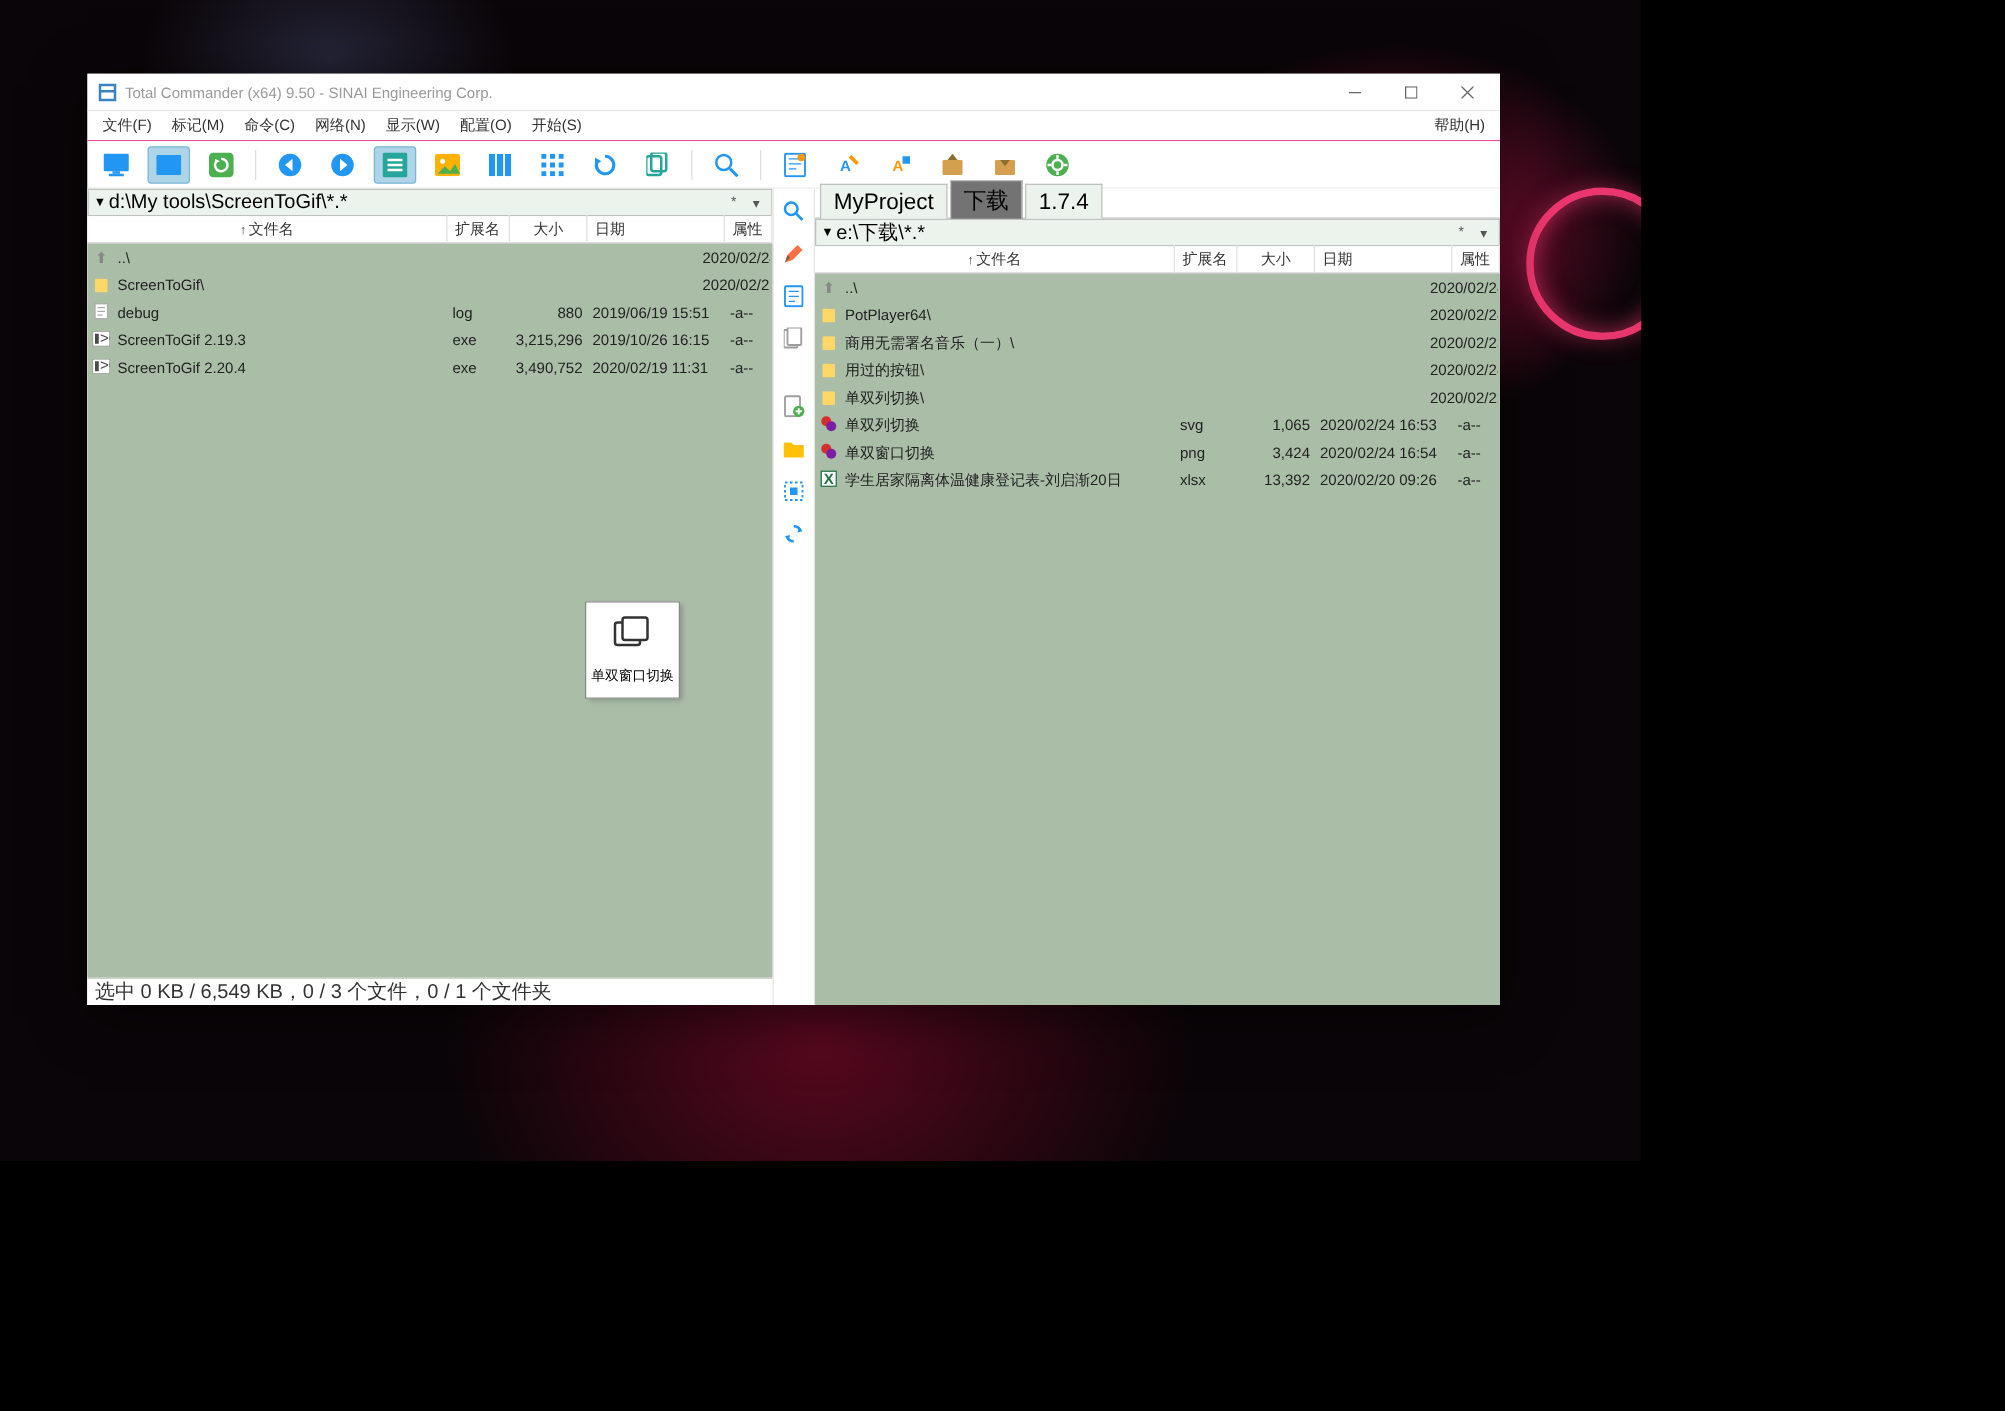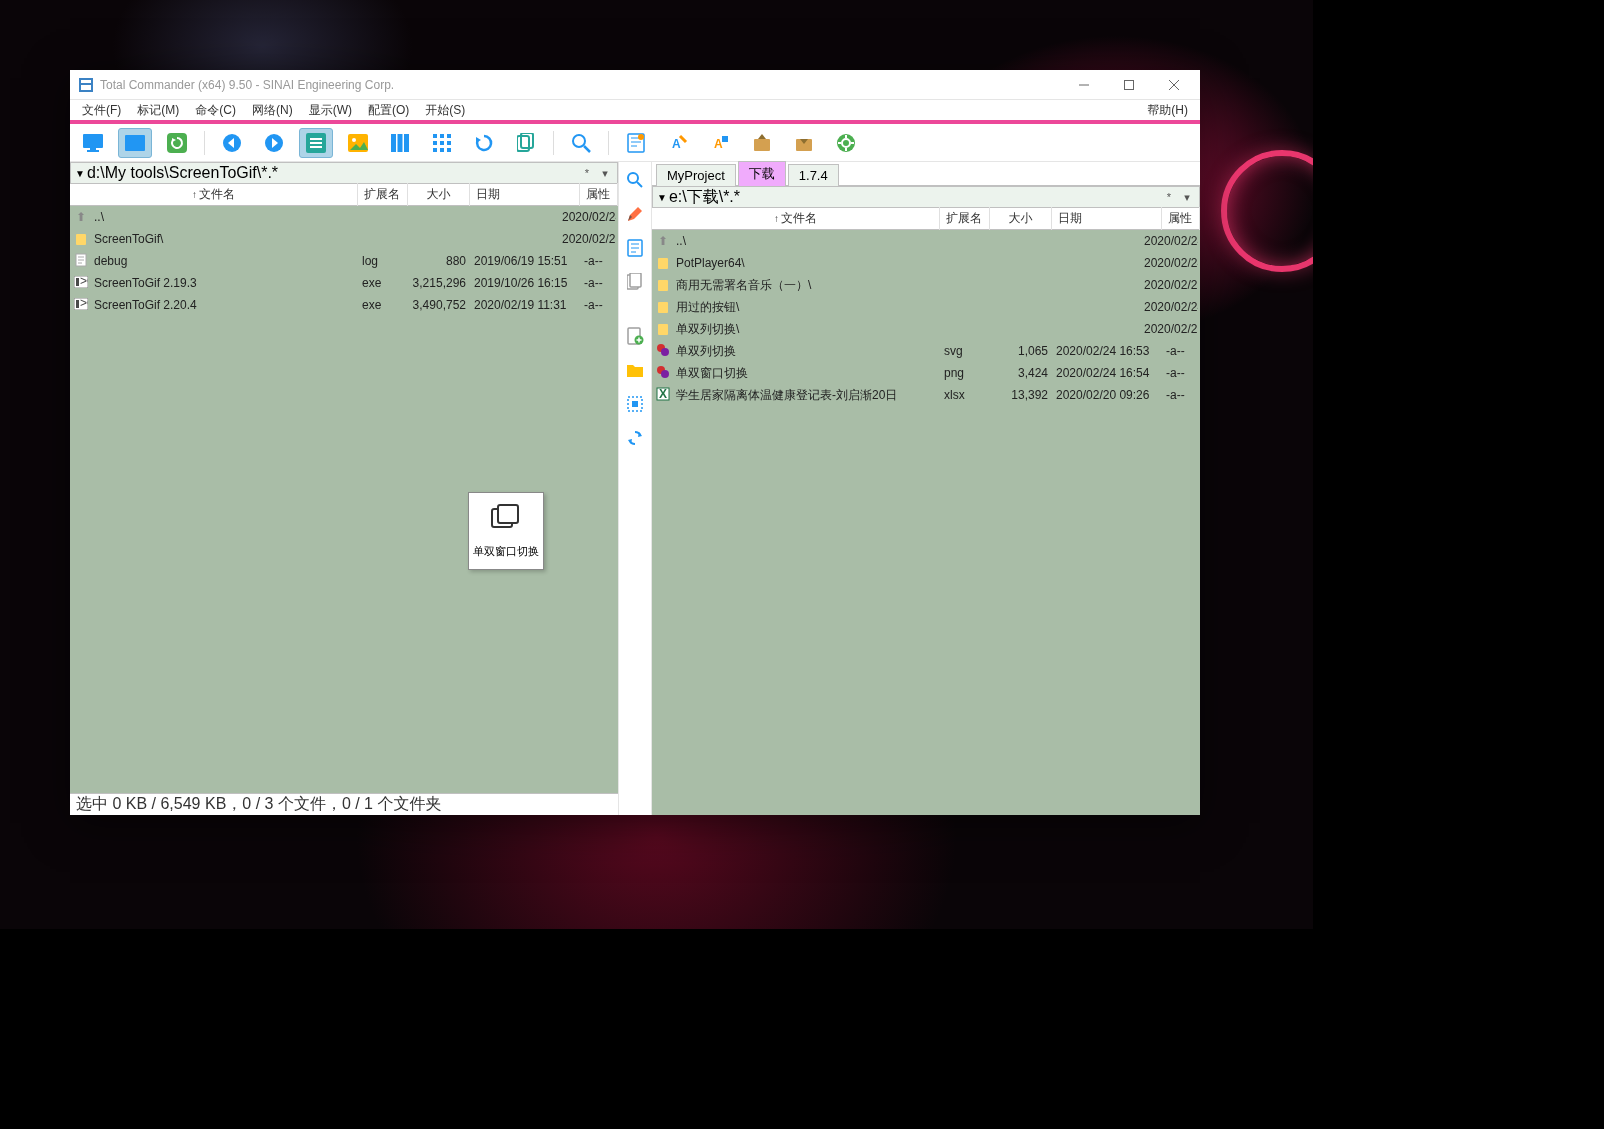--- a/index.html
+++ b/index.html
@@ -3,31 +3,31 @@
 <meta charset="utf-8">
 <style>
 * { margin: 0; padding: 0; box-sizing: border-box; font-family: "Microsoft YaHei", Arial, sans-serif; font-size: 12px; }
 body { background: #000; width: 1313px; height: 929px; position: relative; overflow: hidden; }
 
 
 .bg { position: absolute; inset: 0; background: radial-gradient(ellipse 400px 300px at 85% 20%, rgba(200,20,80,0.8), transparent 50%), radial-gradient(ellipse 500px 400px at 50% 90%, rgba(120,10,40,0.7), transparent 60%), radial-gradient(ellipse 300px 200px at 20% 5%, rgba(40,40,60,0.9), transparent 50%), #0a0508; }
 .bg::before { content: ""; position: absolute; right: -30px; top: 150px; width: 110px; height: 110px; border-radius: 50%; border: 6px solid rgba(255,60,120,0.9); box-shadow: inset 0 0 20px rgba(255,60,120,0.6), 0 0 20px rgba(255,60,120,0.4); }
 
 
-.window { position: absolute; left: 70px; top: 70px; width: 1130px; height: 745px; background: #fff; box-shadow: 0 8px 40px rgba(0,0,0,0.5); display: flex; flex-direction: column; }
+.window { position: absolute; left: 70px; top: 59px; width: 1130px; height: 745px; background: #fff; box-shadow: 0 8px 40px rgba(0,0,0,0.5); display: flex; flex-direction: column; }
 
 
 .titlebar { height: 30px; background: #fff; display: flex; align-items: center; padding: 0 4px 0 8px; border-bottom: 1px solid #e5e5e5; }
 .titlebar-icon { width: 16px; height: 16px; margin-right: 6px; display: inline-flex; align-items: center; justify-content: center; }
 .titlebar-text { flex: 1; color: #999; font-size: 12px; }
 .win-controls { display: flex; }
 .win-btn { width: 45px; height: 29px; display: flex; align-items: center; justify-content: center; color: #888; cursor: pointer; }
 
 
-.menubar { height: 24px; background: #fff; display: flex; align-items: center; padding: 0 4px; border-bottom: 4px solid #ec4899; }
+.menubar { height: 24px; background: #fff; display: flex; align-items: center; padding: 0 4px; border-bottom: 1px solid #ec4899; }
 .menu-item { padding: 3px 8px; color: #333; cursor: pointer; }
 .menu-help { margin-left: auto; }
 
 
 .toolbar { height: 38px; background: #fff; display: flex; align-items: center; padding: 0 6px; gap: 8px; border-bottom: 1px solid #e5e5e5; }
 .tb-btn { width: 34px; height: 30px; display: flex; align-items: center; justify-content: center; cursor: pointer; border-radius: 3px; font-size: 18px; }
 .tb-btn.active { background: #aed4e8; border: 1px solid #7ab5d6; }
 .tb-sep { width: 1px; height: 24px; background: #ddd; margin: 0 2px; }
 
 
@@ -40,22 +40,22 @@
 
 
 .pathbar { height: 22px; background: #ecf3ed; border: 1px solid #c0c0c0; display: flex; align-items: center; padding: 0 4px; }
 .path-arrow { font-size: 10px; margin-right: 2px; }
 .path-text { flex: 1; font-size: 16px; }
 .path-btns { display: flex; gap: 2px; }
 .path-btn { width: 16px; height: 16px; display: flex; align-items: center; justify-content: center; cursor: pointer; font-size: 11px; color: #555; }
 
 
 .tabs { height: 24px; display: flex; align-items: flex-end; background: #fff; border-bottom: 1px solid #c0c0c0; padding: 0 4px; }
-.tab { padding: 3px 10px; background: #ecf3ed; border: 1px solid #c0c0c0; border-bottom: none; margin-right: 2px; cursor: pointer; font-size: 13px; position: relative; bottom: -1px; }
-.tab.active { background: #f0abfc; }
+.tab { padding: 3px 10px; background: #ecf3ed; border: 1px solid #c0c0c0; border-bottom: none; margin-right: 2px; cursor: pointer; font-size: 18px; position: relative; bottom: -1px; }
+.tab.active { background: #737373; }
 
 
 .colheaders { height: 22px; background: #fff; border-bottom: 1px solid #c0c0c0; display: flex; align-items: center; }
 .ch { padding: 3px 6px; border-right: 1px solid #e0e0e0; font-size: 12px; color: #333; white-space: nowrap; overflow: hidden; }
 .ch-name { flex: 1; text-align: center; }
 .ch-ext { width: 50px; }
 .ch-size { width: 62px; text-align: center; }
 .ch-date { width: 110px; }
 .ch-attr { width: 38px; }
 .sort-arrow { font-size: 10px; margin-right: 2px; }

